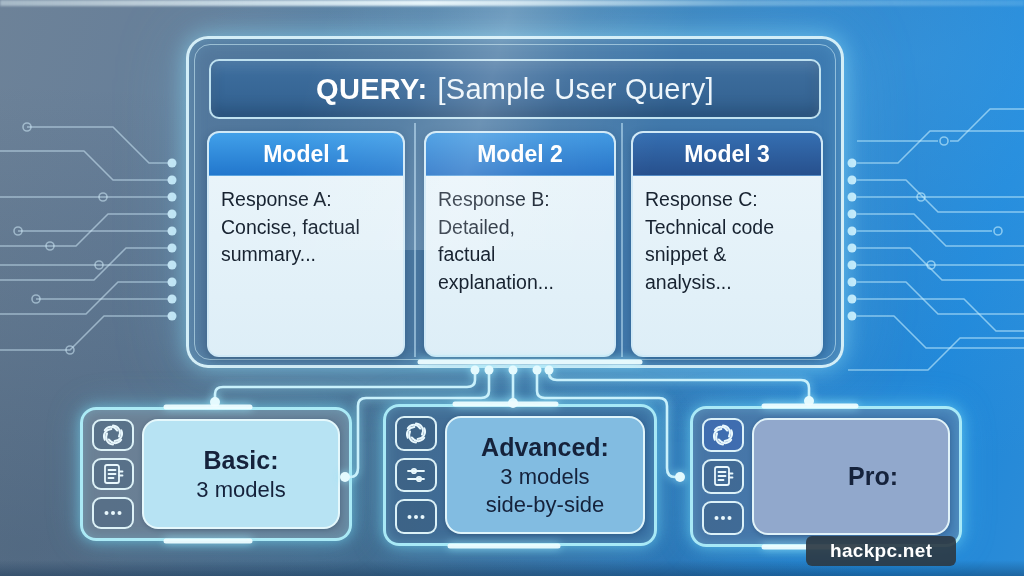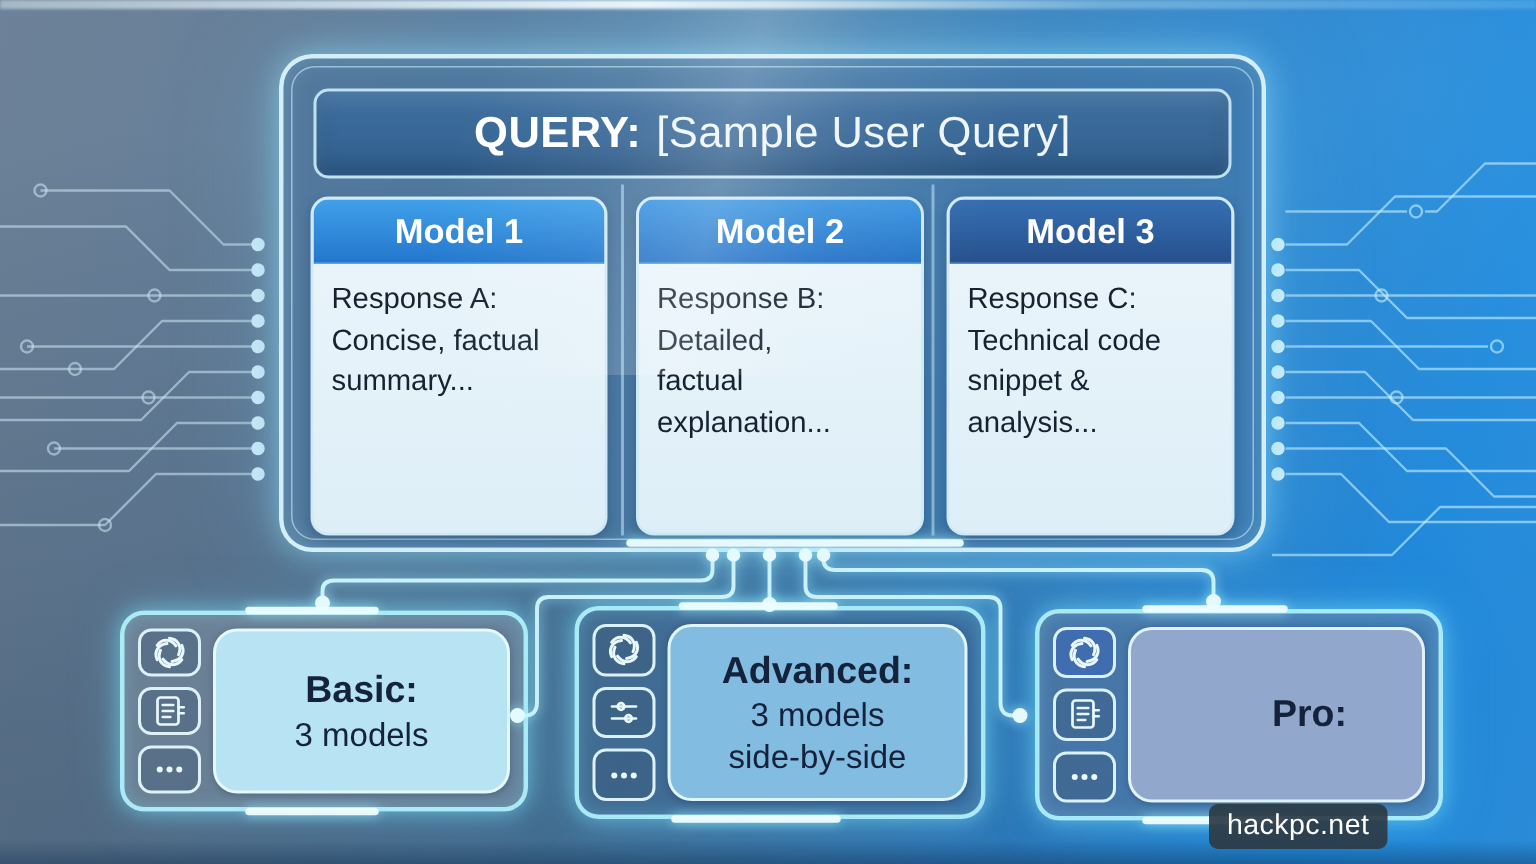--- a/index.html
+++ b/index.html
@@ -80,22 +80,22 @@
     display:flex;flex-direction:column;align-items:center;justify-content:center;
     color:#15223b;text-align:center;box-shadow:0 1px 4px rgba(15,35,65,.25);
   }
   .tier-basic .tier-panel{background:#b7e3f3;}
   .tier-advanced .tier-panel{background:#82bce1;}
   .tier-pro .tier-panel{background:#91a8cc;padding-left:44px;}
   .tier-title{font-weight:800;font-size:25px;line-height:1.25;}
   .tier-body{font-size:22px;line-height:1.25;white-space:pre-line;}
 
   .watermark{
-    position:absolute;left:806px;top:536px;z-index:8;padding:4px 12px;border-radius:6px;
-    background:rgba(44,58,68,.92);color:#ffffff;font-weight:400;font-size:19px;letter-spacing:.3px;
+    position:absolute;left:806px;top:536px;z-index:8;padding:4px 24px;border-radius:6px;
+    background:rgba(44,58,68,.92);color:#ffffff;font-weight:700;font-size:19px;letter-spacing:.3px;
   }
 </style>
 </head>
 <body>
 
 <div class="stage">
   <div class="bg-brighten"></div>
 
   <svg class="layer" width="1024" height="576" viewBox="0 0 1024 576">
     <g stroke="rgba(207,233,248,.55)" stroke-width="1.6" fill="none" stroke-linejoin="round">

